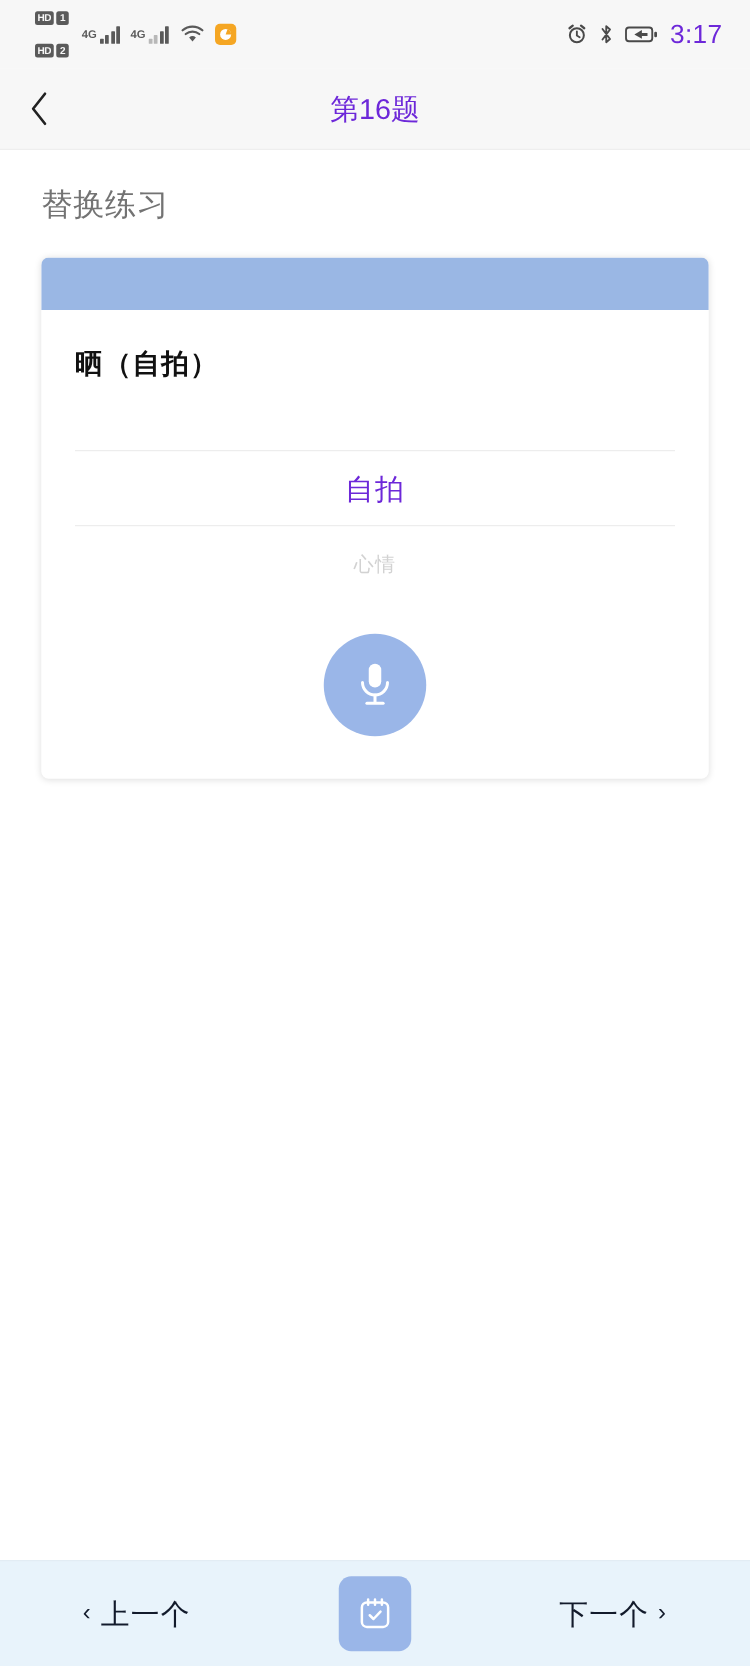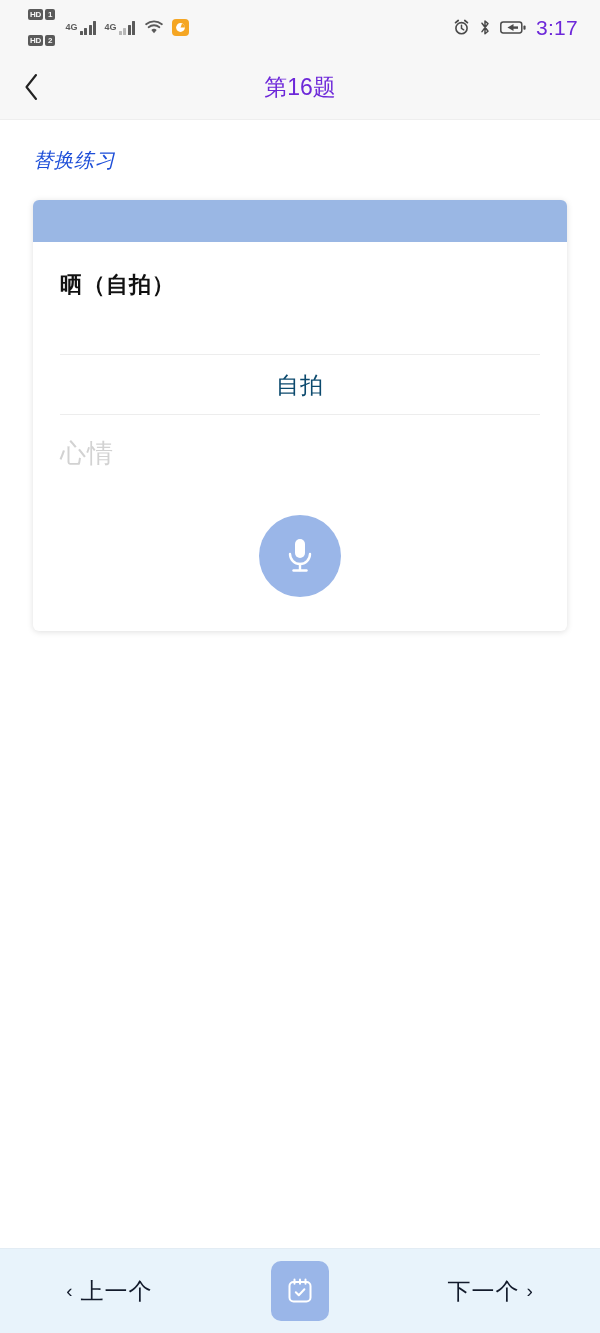--- a/index.html
+++ b/index.html
@@ -129,26 +129,25 @@
   }
 
   
   .content {
     background: #ffffff;
     height: calc(1333px - 55px - 65px - 85px);
     padding: 0 33px;
     position: relative;
   }
   .section-title {
-    font-size: 20px;
-    color: #1d4ed8;
+    font-size: 25px;
+    color: #737373;
     padding-top: 27px;
     padding-bottom: 0;
     letter-spacing: 0.5px;
-    font-style: italic;
   }
 
   
   .card {
     margin-top: 26px;
     background: #ffffff;
     border-radius: 6px;
     box-shadow: 0 1px 6px rgba(0,0,0,0.13);
     overflow: hidden;
   }
@@ -167,26 +166,27 @@
     padding: 6px 0 0 0;
   }
   .answer-zone {
     margin-top: 54px;
   }
   .answer-value {
     border-top: 1px solid #ededed;
     border-bottom: 1px solid #ededed;
     text-align: center;
     font-size: 23px;
-    color: #0c4a6e;
+    color: #6d28d9;
     padding: 15px 0 13px 0;
     letter-spacing: 1px;
   }
   .answer-placeholder {
-    font-size: 26px;
+    text-align: center;
+    font-size: 16px;
     color: #d2d2d2;
     padding-top: 21px;
     letter-spacing: 1px;
   }
   .mic-wrap {
     display: flex;
     justify-content: center;
     margin-top: 44px;
   }
   .mic-button {

